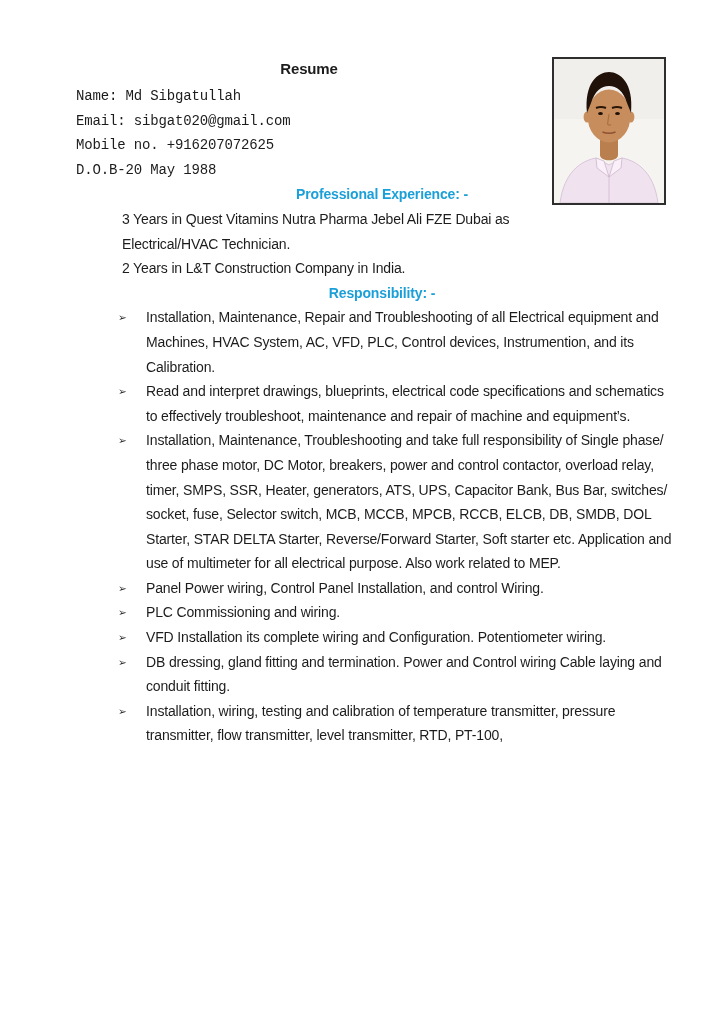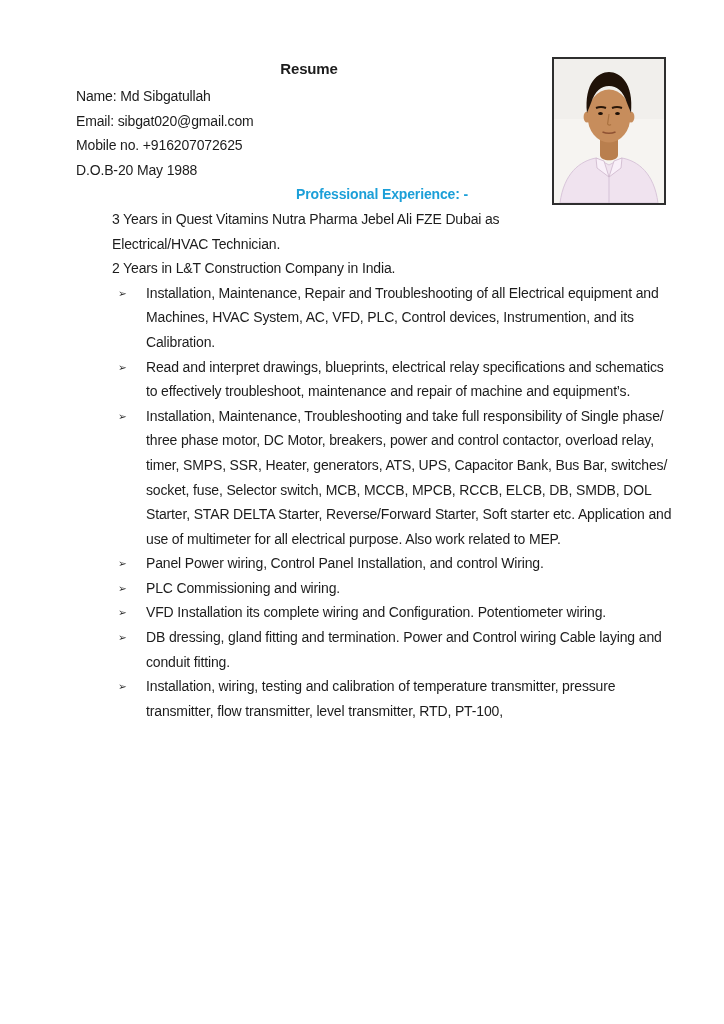--- a/index.html
+++ b/index.html
@@ -22,34 +22,34 @@
     line-height:24.6px;
   }
   .doc-title {
     width:466px;
     text-align:center;
     font-weight:bold;
     font-size:15px;
     line-height:26px;
     margin-bottom:2px;
   }
-  .info-line { width:470px; }
+  .info-line { width:470px;font-family:Liberation Mono, monospace; }
   .headline {
     width:470px;
     text-decoration:underline;
     text-underline-offset:3px;
   }
   .section-heading {
     color:var(--accent);
     font-weight:bold;
     text-align:center;
   }
   .exp-list { list-style:none; }
   .exp-list li {
-    margin-left:36px;
+    margin-left:46px;
     width:460px;
   }
   .resp-list { list-style:none; }
   .resp-list li {
     display:flex;
     align-items:flex-start;
     margin-left:42px;
   }
   .bullet-marker {
     flex:0 0 28px;
@@ -113,28 +113,29 @@
     <div class="info-line">Email: sibgat020@gmail.com</div>
     <div class="info-line">Mobile no. +916207072625</div>
     <div class="info-line">D.O.B-20 May 1988</div>
 
     <div class="section-heading">Professional Experience: -</div>
     <ul class="exp-list">
       <li>3 Years in Quest Vitamins Nutra Pharma Jebel Ali FZE Dubai as Electrical/HVAC Technician.</li>
       <li>2 Years in L&amp;T Construction Company in India.</li>
     </ul>
 
+    <div class="section-heading">Responsibility: -</div>
     <ul class="resp-list">
       <li>
         <span class="bullet-marker">➢</span>
         <span class="bullet-text">Installation, Maintenance, Repair and Troubleshooting of all Electrical equipment and Machines, HVAC System, AC, VFD, PLC, Control devices, Instrumention, and its Calibration.</span>
       </li>
       <li>
         <span class="bullet-marker">➢</span>
-        <span class="bullet-text">Read and interpret drawings, blueprints, electrical relay specifications and schematics to effectively troubleshoot, maintenance and repair of machine and equipment’s.</span>
+        <span class="bullet-text">Read and interpret drawings, blueprints, electrical code specifications and schematics to effectively troubleshoot, maintenance and repair of machine and equipment’s.</span>
       </li>
       <li>
         <span class="bullet-marker">➢</span>
         <span class="bullet-text">Installation, Maintenance, Troubleshooting and take full responsibility of Single phase/ three phase motor, DC Motor, breakers, power and control contactor, overload relay, timer, SMPS, SSR, Heater, generators, ATS, UPS, Capacitor Bank, Bus Bar, switches/ socket, fuse, Selector switch, MCB, MCCB, MPCB, RCCB, ELCB, DB, SMDB, DOL Starter, STAR DELTA Starter, Reverse/Forward Starter, Soft starter etc. Application and use of multimeter for all electrical purpose. Also work related to MEP.</span>
       </li>
       <li>
         <span class="bullet-marker">➢</span>
         <span class="bullet-text">Panel Power wiring, Control Panel Installation, and control Wiring.</span>
       </li>
       <li>

